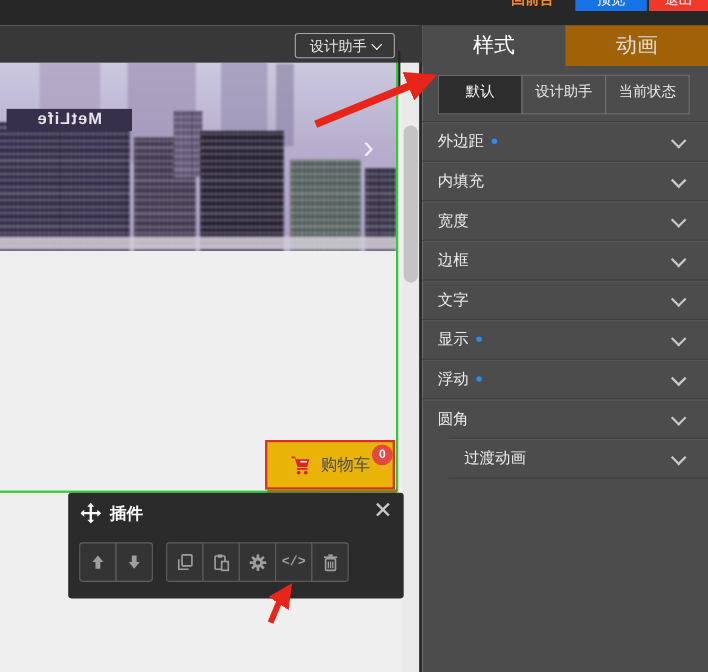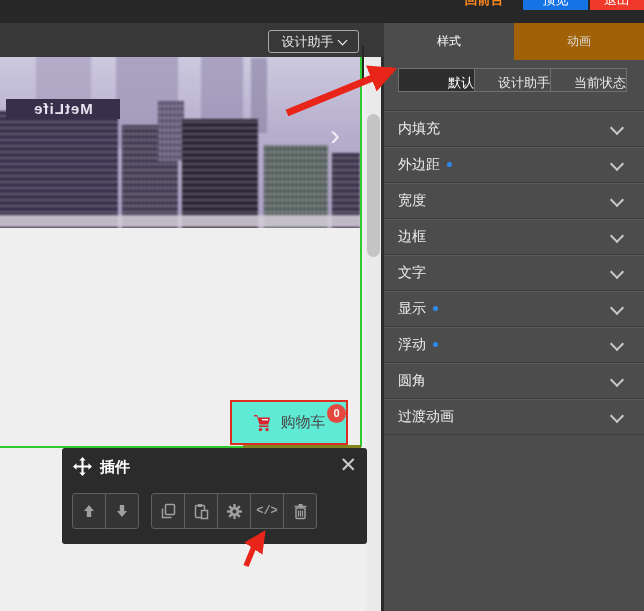--- a/index.html
+++ b/index.html
@@ -36,21 +36,21 @@
         transform:scaleX(-1);letter-spacing:1px;z-index:2;}
   .next{position:absolute;left:323px;top:62px;width:24px;height:34px;color:rgba(255,255,255,.78);
         font-size:30px;line-height:32px;text-align:center;z-index:3;cursor:pointer;}
 
   
   .gvline{position:absolute;left:360px;top:57px;width:2px;height:390px;background:#2ecc2e;z-index:4;}
   .ghline{position:absolute;left:0;top:446px;width:290px;height:2px;background:#2ecc2e;z-index:4;}
   .oline{position:absolute;left:243px;top:445px;width:118px;height:3px;background:#83831e;z-index:6;}
 
   
-  .cart{position:absolute;left:230px;top:400px;width:118px;height:45px;background:#5eead4;
+  .cart{position:absolute;left:241px;top:400px;width:118px;height:45px;background:#eab308;
         border:2px solid #dd2c20;box-sizing:border-box;z-index:6;display:flex;align-items:center;
         justify-content:center;gap:8px;cursor:pointer;}
   .cart-label{font-size:15px;color:#4a4a4a;}
   .badge{position:absolute;left:95px;top:2px;width:19px;height:19px;border-radius:50%;background:#e5483f;
          color:#fff;font-size:11px;font-weight:bold;text-align:center;line-height:19px;}
 
   
   .ptool{position:absolute;left:62px;top:448px;width:305px;height:96px;background:#2b2b2b;
          border-radius:3px;z-index:7;}
   .ptool-title{position:absolute;left:38px;top:10px;font-size:15px;font-weight:bold;color:#fff;}
@@ -66,30 +66,30 @@
 
   
   .sb-track{position:absolute;left:366px;top:57px;width:15px;height:554px;background:#eaeaea;z-index:3;}
   .sb-thumb{position:absolute;left:367px;top:114px;width:13px;height:143px;background:#c4c4c4;
             border-radius:7px;z-index:4;cursor:pointer;}
   .panel-edge{position:absolute;left:381px;top:23px;width:3px;height:588px;background:#2c2c2c;z-index:4;}
 
   
   .panel{position:absolute;left:384px;top:23px;width:260px;height:588px;background:#4c4c4c;z-index:5;}
   .tab{position:absolute;top:0;width:130px;height:37px;text-align:center;line-height:37px;
-       font-size:12px;cursor:pointer;}
+       font-size:19px;cursor:pointer;}
   .tab-style{left:0;background:#4c4c4c;color:#fff;}
   .tab-anim{left:130px;background:#a16207;color:#dedede;}
   .states{position:absolute;left:14px;top:45px;display:flex;}
-  .state{width:77px;height:24px;line-height:28px;text-align:right;font-size:13px;color:#e8e8e8;
+  .state{width:77px;height:36px;line-height:28px;text-align:center;font-size:13px;color:#e8e8e8;
          border:1px solid #6f6f6f;box-sizing:border-box;margin-left:-1px;cursor:pointer;}
   .state:first-child{margin-left:0;background:#2d2d2d;color:#fff;}
   .accordion{position:absolute;left:0;top:87px;width:260px;}
   .acc-row{position:relative;height:35px;border-top:1px solid #3f3f3f;box-shadow:inset 0 1px 0 #5a5a5a;cursor:pointer;}
-  .acc-row:last-child{border-bottom:1px solid #3f3f3f;}
+  .acc-row:last-child{border-bottom:1px solid #3f3f3f;margin-left:24px;}
   .acc-label{position:absolute;left:14px;top:0;line-height:35px;font-size:14px;color:#ededed;}
   .dot{position:absolute;top:15px;width:5px;height:5px;border-radius:50%;background:#2e8bee;}
   .chev{position:absolute;right:22px;top:12px;width:8px;height:8px;border-right:2px solid #c9c9c9;
         border-bottom:2px solid #c9c9c9;transform:rotate(45deg);}
 
   
   .overlay{position:absolute;left:0;top:0;width:644px;height:611px;z-index:40;pointer-events:none;}
 </style>
 </head>
 <body>
@@ -216,26 +216,26 @@
     <div class="tab tab-anim">动画</div>
 
     <div class="states">
       <div class="state">默认</div>
       <div class="state">设计助手</div>
       <div class="state">当前状态</div>
     </div>
 
     <div class="accordion">
       <div class="acc-row">
-        <span class="acc-label">内填充</span>
-        <span class="chev"></span>
-      </div>
-      <div class="acc-row">
         <span class="acc-label">外边距</span>
         <span class="dot" style="left:63px;"></span>
+        <span class="chev"></span>
+      </div>
+      <div class="acc-row">
+        <span class="acc-label">内填充</span>
         <span class="chev"></span>
       </div>
       <div class="acc-row">
         <span class="acc-label">宽度</span>
         <span class="chev"></span>
       </div>
       <div class="acc-row">
         <span class="acc-label">边框</span>
         <span class="chev"></span>
       </div>

